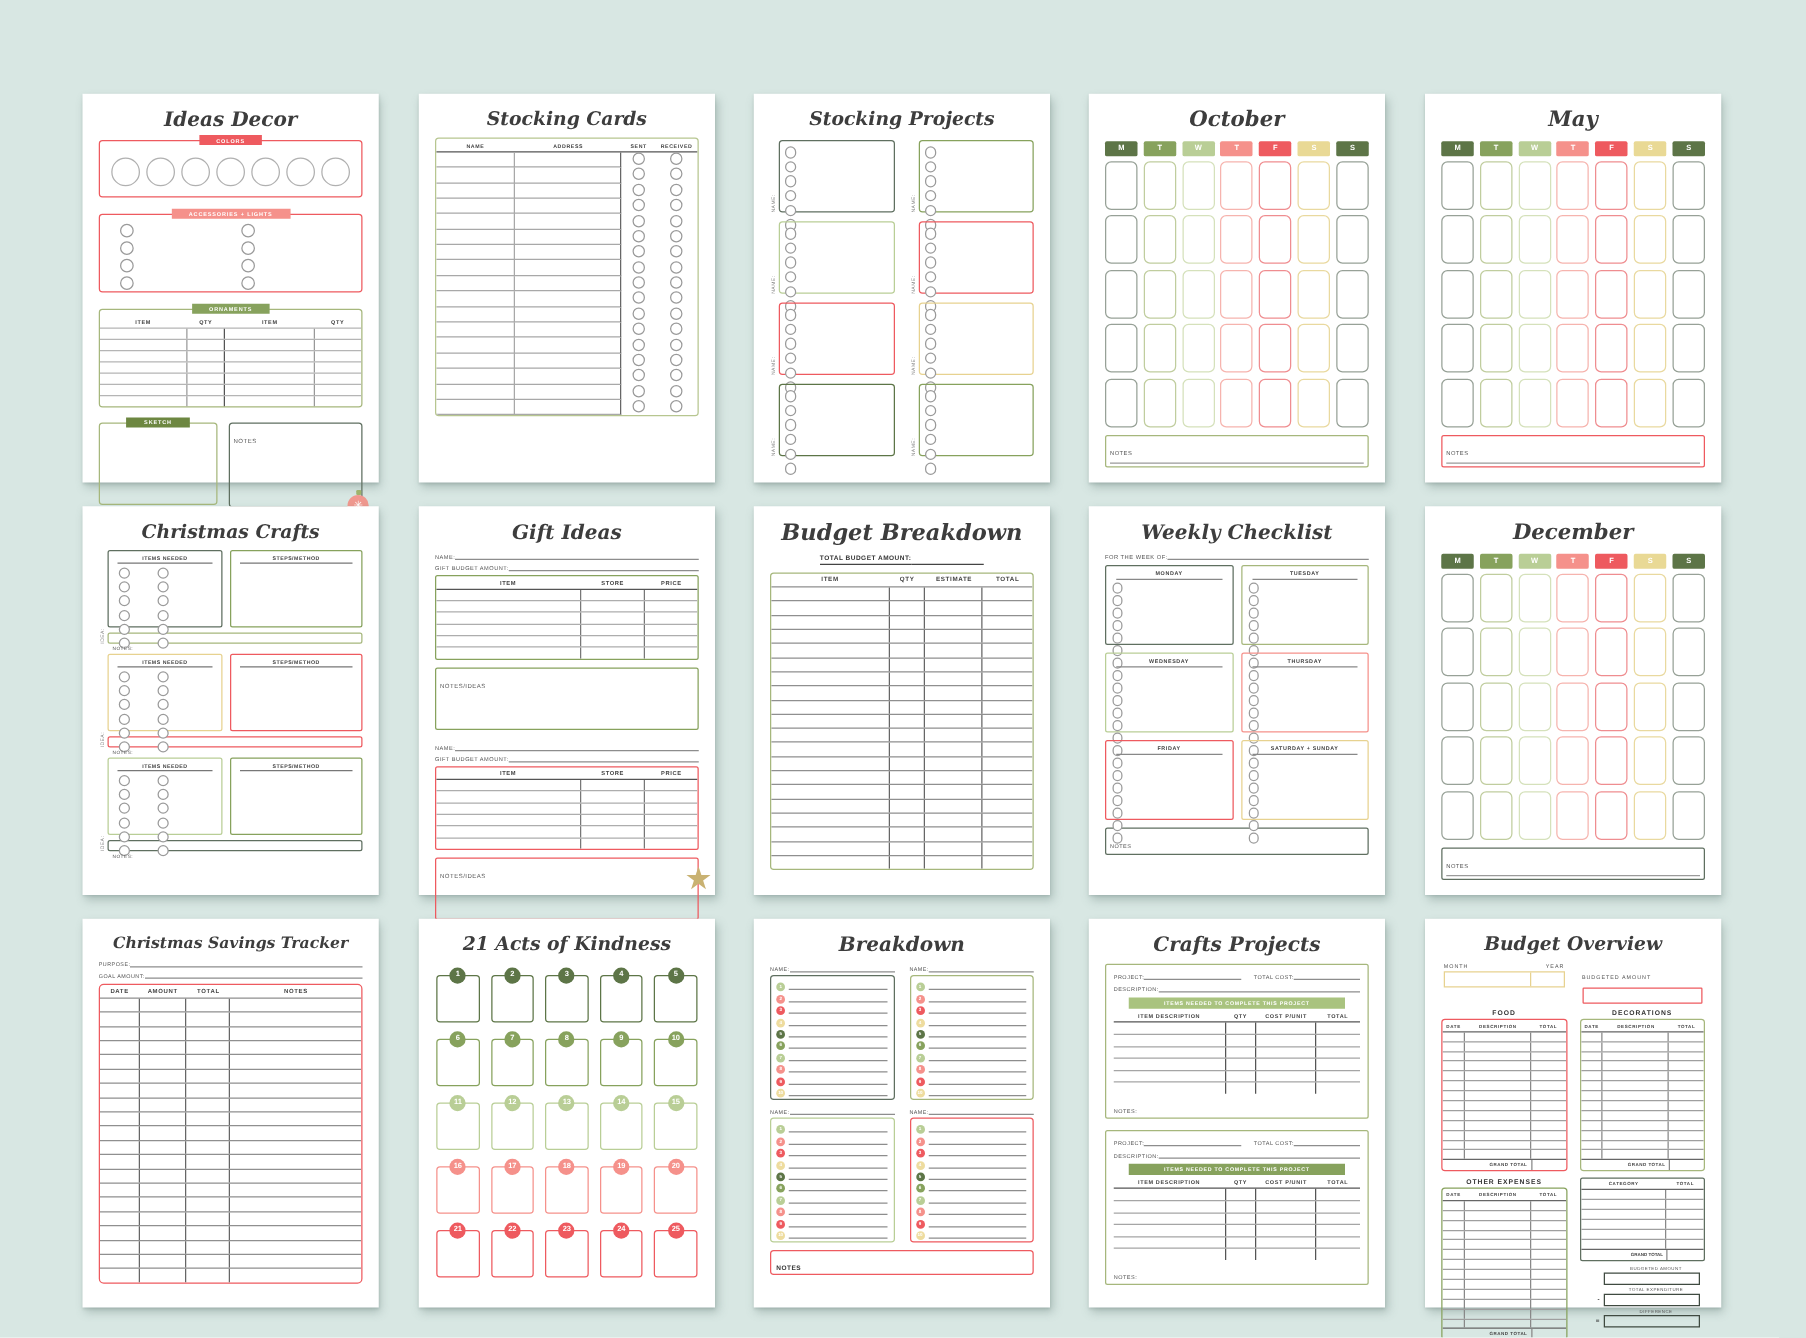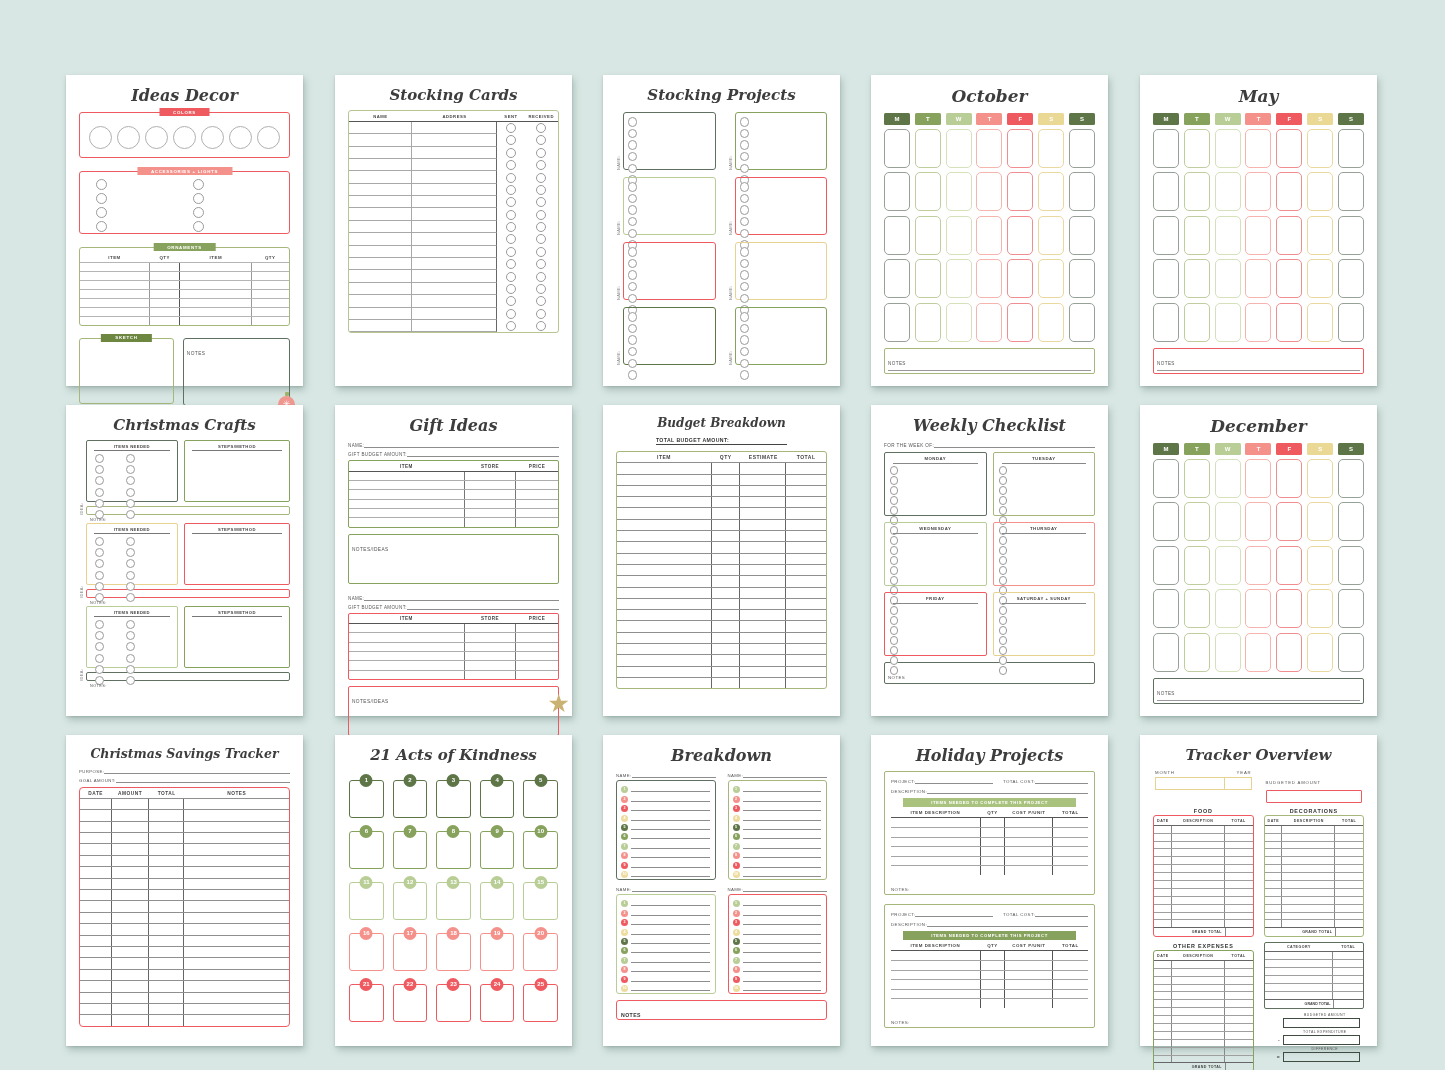--- a/index.html
+++ b/index.html
@@ -653,21 +653,21 @@
              <div style="font-size:4.2px;font-weight:bold;letter-spacing:.4px;color:#444;text-align:center;border-bottom:.7px solid #777;margin:2.5px 7px 0;padding-bottom:1.5px">STEPS/METHOD</div>
            </div>
          </div>
          <div style="border:1px solid #5f6f60;border-radius:2px;height:9px;margin-top:4px;padding-left:3px;box-sizing:border-box">
            <span class="lbl" style="font-size:3.8px;">NOTES:</span>
          </div>
        </div>
      </div>
     </section>
   <section class="page" style="left: 603px; top: 405px;">
-      <div class="title" style="font-size:12px">Budget Breakdown</div>
+      <div class="title" style="font-size:18px">Budget Breakdown</div>
       <div style="display:flex;justify-content:center;align-items:flex-end;margin:2px 22px 6px">
      <span class="lbl" style="font-size:5.2px;font-weight:bold;color:#333;border-bottom:1px solid #444;padding-bottom:1px">TOTAL BUDGET AMOUNT:</span>
      <span style="width:58px;border-bottom:1px solid #444;height:6px"></span>
    </div>
    <div class="ftab" style="border-color:#a6b77c">
      <div class="fhdr" style="font-size:5px">
        <span style="width:45%">ITEM</span>
        <span style="width:14%">QTY</span>
        <span style="width:22%">ESTIMATE</span>
        <span style="width:19%">TOTAL</span>
@@ -1378,21 +1378,21 @@
               <span class="uline" style="height:4px"></span>
             </div>
        </div>
      </div>
       </div>
    <div style="border:1.4px solid #ee5a5f;border-radius:3px;height:20px;margin-top:6px;padding:2px 4px;box-sizing:border-box">
      <span class="lbl" style="font-size:5.2px;font-weight:bold;color:#333">NOTES</span>
    </div>
     </section>
   <section class="page" style="left: 871px; top: 735px;">
-      <div class="title" style="font-size:16px">Holiday Projects</div>
+      <div class="title" style="font-size:16px">Crafts Projects</div>
       <div style="border:1.3px solid #a6b77c;border-radius:2px;margin-top:3px;padding:5px 6px;box-sizing:border-box;height:124px">
       <div style="display:flex;gap:10px;align-items:flex-end">
         <span style="display:flex;flex:1.2;align-items:flex-end">
             <span class="lbl" style="font-size:4.4px;">PROJECT:</span>
             <span class="uline"></span>
           </span>
         <span style="display:flex;flex:1;align-items:flex-end">
             <span class="lbl" style="font-size:4.4px;">TOTAL COST:</span>
             <span class="uline"></span>
           </span>
@@ -1505,21 +1505,21 @@
          <span class="fcell" style="width:45%"></span>
          <span class="fcell" style="width:13%;border-left:.9px solid #555;border-right:.9px solid #555"></span>
          <span class="fcell" style="width:24%;border-right:.9px solid #555"></span>
          <span class="fcell" style="width:18%"></span>
        </div>
         </div>
       <div style="margin-top:2.5px"><span class="lbl" style="font-size:4.4px;">NOTES:</span></div>
     </div>
     </section>
   <section class="page" style="left: 1140px; top: 735px;">
-      <div class="title" style="font-size:15px">Tracker Overview</div>
+      <div class="title" style="font-size:15px">Budget Overview</div>
       <div style="display:flex;gap:14px;margin:1px 2px 5px">
      <div style="flex:1">
        <div style="display:flex;justify-content:space-between">
             <span class="lbl" style="font-size:4.3px;letter-spacing:.8px">MONTH</span>
             <span class="lbl" style="font-size:4.3px;letter-spacing:.8px">YEAR</span>
           </div>
        <div style="border:1px solid #e7d290;height:11px;margin-top:1.5px;display:flex">
             <span style="width:72%;border-right:.8px solid #e7d290"></span>
           </div>
      </div>

